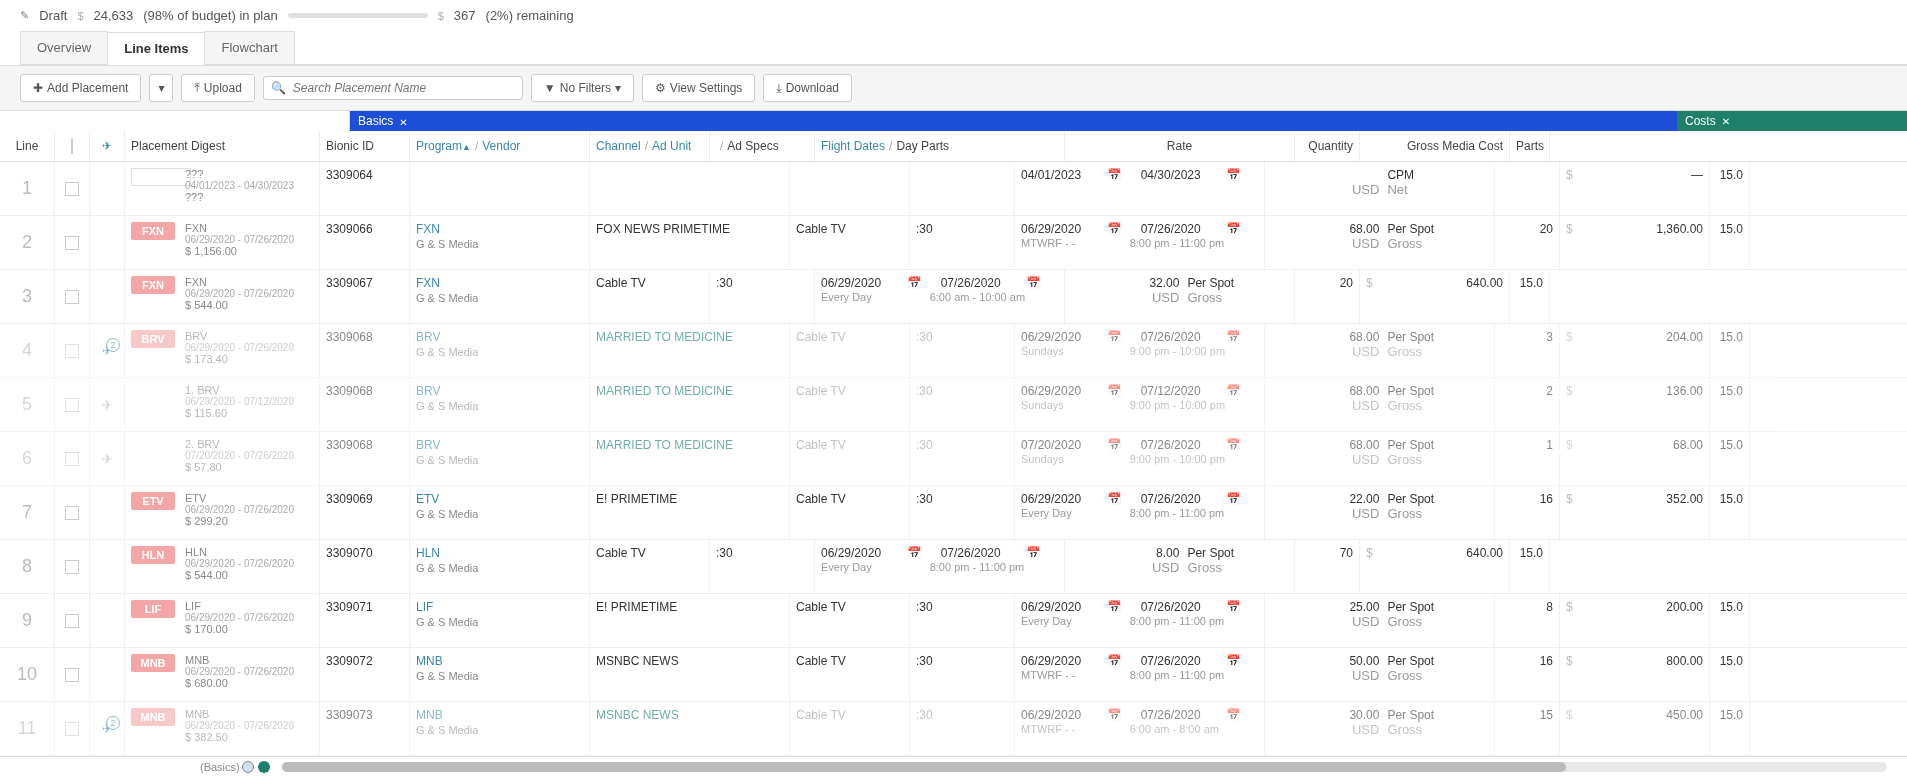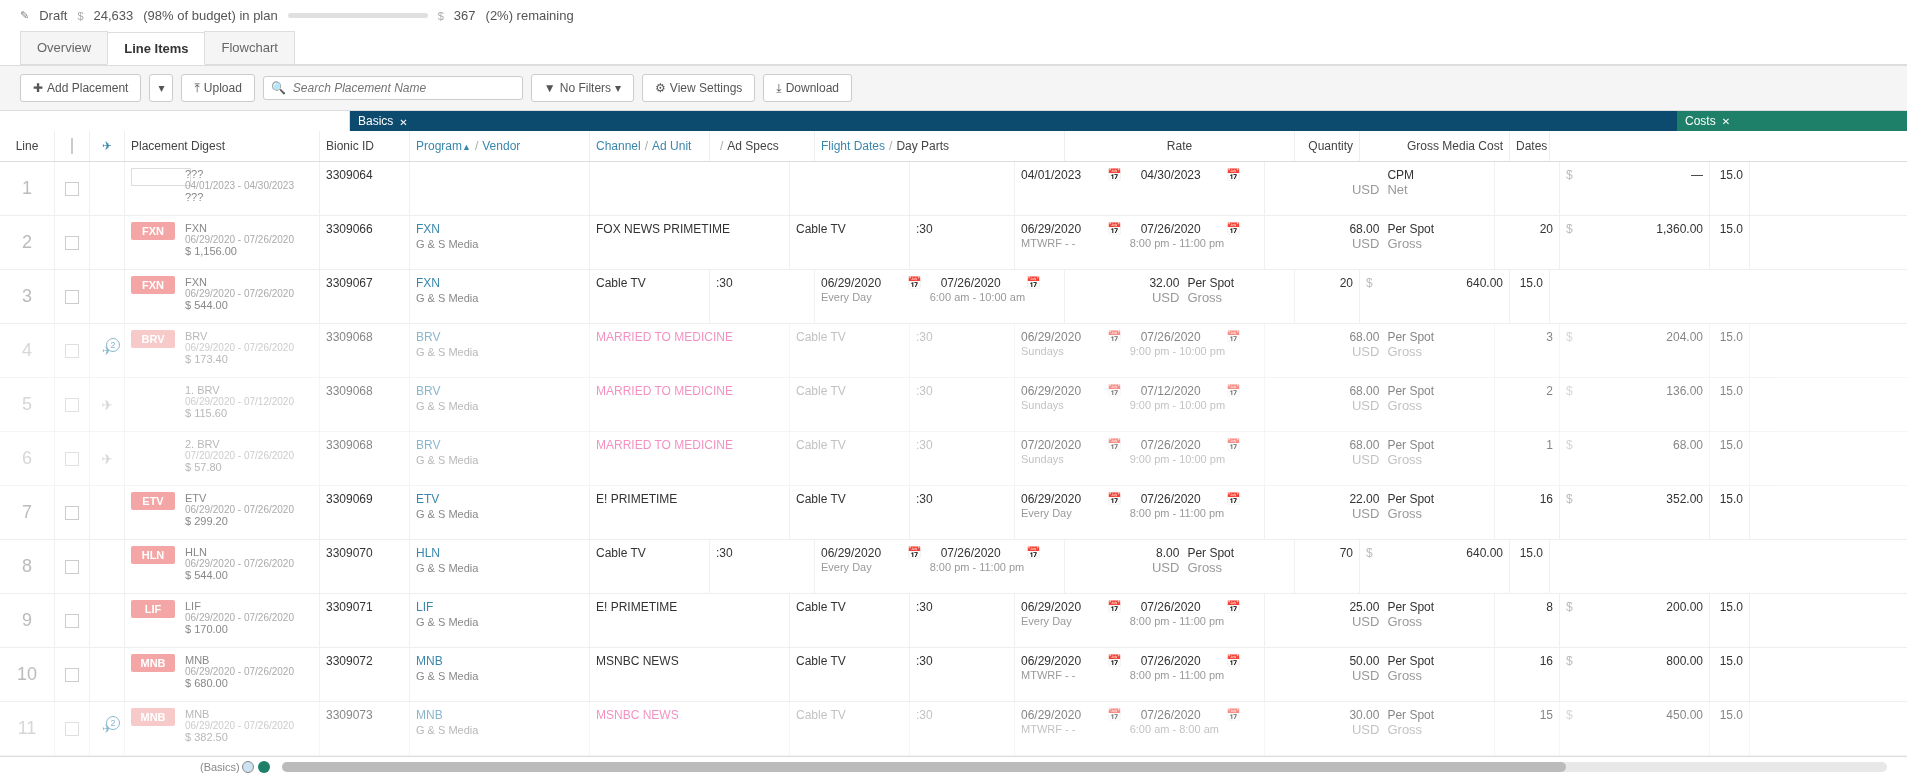--- a/index.html
+++ b/index.html
@@ -15,21 +15,21 @@
 .tab{padding:8px 16px;background:#f5f5f5;border:1px solid #ddd;border-bottom:none;cursor:pointer;font-size:13px;color:#666;margin-right:-1px}
 .tab.active{background:#fff;color:#333;font-weight:bold;border-bottom:1px solid #fff;position:relative;top:1px}
 .toolbar{display:flex;align-items:center;gap:8px;padding:8px 20px;background:#f5f5f5;border-top:1px solid #ddd;border-bottom:1px solid #ddd}
 .btn{padding:6px 12px;background:#fff;border:1px solid #ccc;border-radius:3px;cursor:pointer;font-size:12px;color:#555;display:inline-flex;align-items:center;gap:4px}
 .btn-dd{padding:6px 8px}
 .search-box{flex:0 0 260px;display:flex;align-items:center;background:#fff;border:1px solid #ccc;border-radius:3px;padding:4px 8px}
 .search-box input{border:none;outline:none;width:100%;font-size:12px;font-style:italic;color:#aaa}
 .search-box .mag{color:#aaa;margin-right:6px}
 .band{display:flex}
 .band-spacer{width:350px;background:#fff;border-right:1px solid #ddd}
-.band-basics{flex:1;background:#0c4a6e;color:#fff;padding:3px 8px;font-size:12px;display:flex;align-items:flex-end;gap:6px}
+.band-basics{flex:1;background:#1d4ed8;color:#fff;padding:3px 8px;font-size:12px;display:flex;align-items:flex-end;gap:6px}
 .band-costs{width:230px;background:#1e8068;color:#fff;padding:3px 8px;font-size:12px;display:flex;align-items:center;gap:6px}
 .band .x{font-size:10px;cursor:pointer}
 .grid-header{display:flex;border-bottom:1px solid #ddd;background:#fff}
 .grid-header .cell{padding:8px 6px;border-right:1px solid #eee;color:#444;font-size:12px}
 .link{color:#3a87ad;cursor:pointer}
 .sort{color:#3a87ad;font-size:9px}
 .sep{color:#aaa;margin:0 4px}
 .col-line{width:55px;text-align:center}
 .col-chk{width:35px;text-align:center}
 .col-plane{width:35px;text-align:center;color:#888}
@@ -55,21 +55,21 @@
 .badge{display:inline-block;background:#f4a6a6;color:#fff;font-weight:bold;font-size:11px;padding:3px 6px;border-radius:2px;text-align:center;min-width:44px;margin-bottom:2px}
 .plane-ico{color:#bbb;font-size:14px}
 .plane-circle{position:relative;display:inline-block}
 .plane-circle .sup{position:absolute;top:-6px;right:-8px;background:#fff;color:#3a87ad;border:1px solid #3a87ad;border-radius:50%;width:14px;height:14px;font-size:9px;line-height:12px;text-align:center}
 .digest-t{color:#888;font-size:11px}
 .digest-d{color:#aaa;font-size:10px}
 .digest-a{color:#888;font-size:11px}
 .prog{color:#3a87ad;font-size:12px}
 .vend{color:#888;font-size:11px;margin-top:2px}
 .prod{color:#333;font-size:12px}
-.faded .prod{color:#ec4899}
+.faded .prod{color:#0f766e}
 .chan{color:#333}
 .faded .chan{color:#999}
 .spec{color:#333}
 .faded .spec{color:#999}
 .fl-row{display:flex;align-items:center;gap:6px}
 .fl-date{width:80px}
 .fl-ico{color:#bbb;font-size:12px}
 .fl-sub{color:#999;font-size:11px;width:80px}
 .rate-row{display:flex;justify-content:space-between}
 .rate-val{text-align:right;width:110px}
@@ -162,21 +162,21 @@
   </div>
   <div class="cell col-adspec">
     <span class="sep">/</span><span>Ad Specs</span>
   </div>
   <div class="cell col-flight">
     <span class="link">Flight Dates</span><span class="sep">/</span><span>Day Parts</span>
   </div>
   <div class="cell col-rate" style="text-align:center">Rate</div>
   <div class="cell col-qty link">Quantity</div>
   <div class="cell col-gmc link">Gross Media Cost</div>
-  <div class="cell col-disc link">Dates</div>
+  <div class="cell col-disc link">Parts</div>
 </div>
 
 <div class="rows" id="rows">
     <div class="row">
       <div class="cell col-line">1</div>
       <div class="cell col-chk">
         <span class="chk"></span>
       </div>
       <div class="cell col-plane"></div>
       <div class="cell col-digest">

